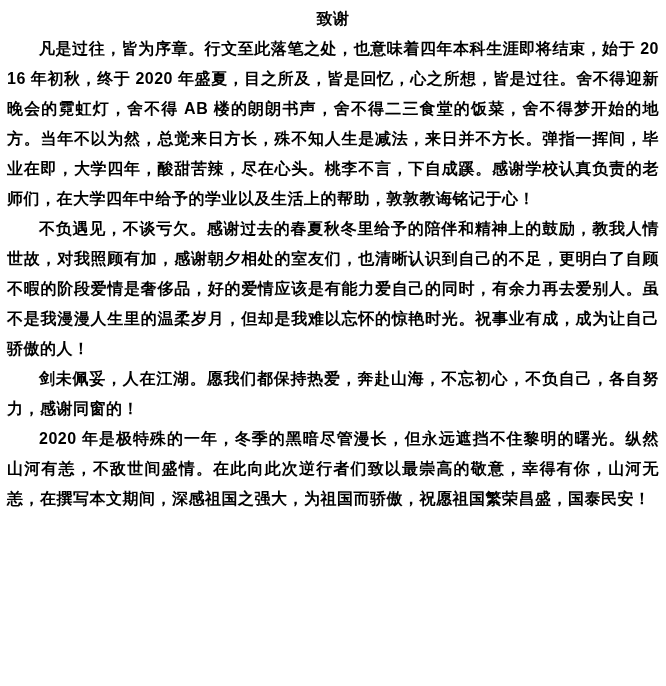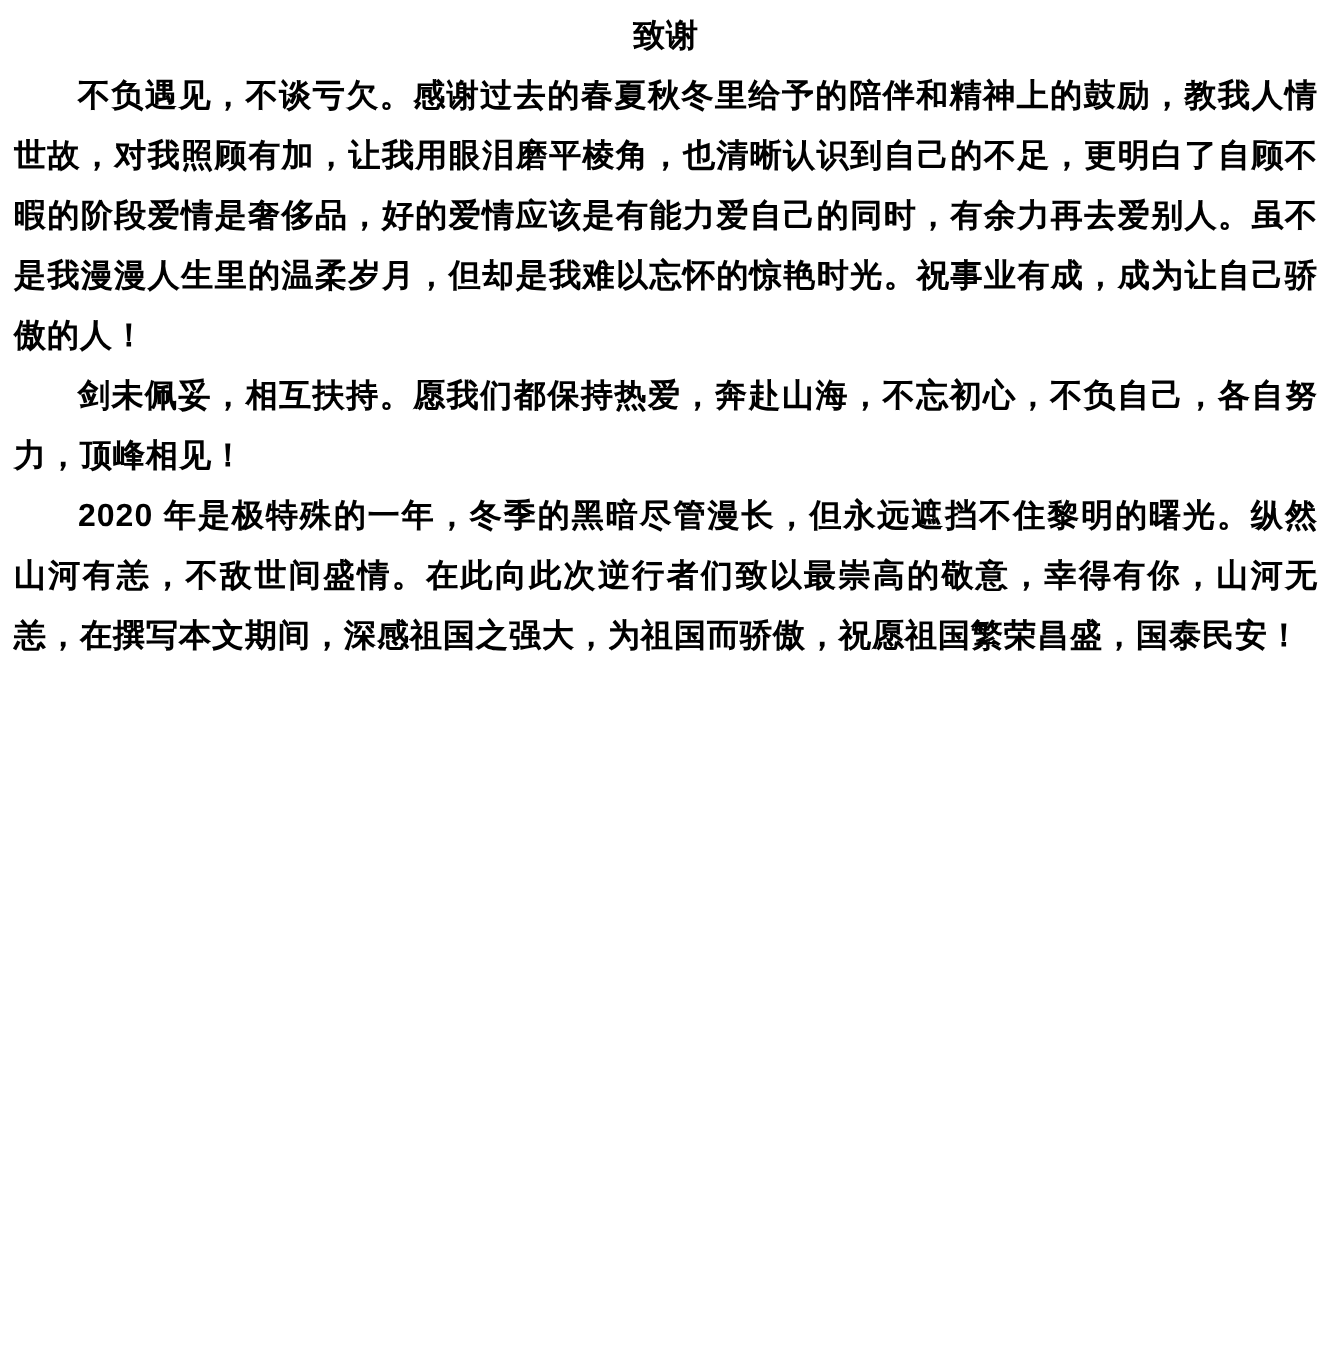--- a/index.html
+++ b/index.html
@@ -37,16 +37,17 @@
     text-align: justify;
     text-indent: 2em;
     word-break: break-all;
   }
 </style>
 </head>
 <body>
 
 <div class="page">
   <h1 class="doc-title">致谢</h1>
-  <p class="doc-paragraph">不负遇见，不谈亏欠。感谢过去的春夏秋冬里给予的陪伴和精神上的鼓励，教我人情世故，对我照顾有加，让我用眼泪磨平棱角，也清晰认识到自己的不足，更明白了自顾不暇的阶段爱情是奢侈品，好的爱情应该是有能力爱自己的同时，有余力再去爱别人。虽不是我漫漫人生里的温柔岁月，但却是我难以忘怀的惊艳时光。祝事业有成，成为让自己骄傲的人！</p>
-  <p class="doc-paragraph">剑未佩妥，相互扶持。愿我们都保持热爱，奔赴山海，不忘初心，不负自己，各自努力，顶峰相见！</p>
+  <p class="doc-paragraph">凡是过往，皆为序章。行文至此落笔之处，也意味着四年本科生涯即将结束，始于 2016 年初秋，终于 2020 年盛夏，目之所及，皆是回忆，心之所想，皆是过往。舍不得迎新晚会的霓虹灯，舍不得 AB 楼的朗朗书声，舍不得二三食堂的饭菜，舍不得梦开始的地方。当年不以为然，总觉来日方长，殊不知人生是减法，来日并不方长。弹指一挥间，毕业在即，大学四年，酸甜苦辣，尽在心头。桃李不言，下自成蹊。感谢学校认真负责的老师们，在大学四年中给予的学业以及生活上的帮助，敦敦教诲铭记于心！</p>
+  <p class="doc-paragraph">不负遇见，不谈亏欠。感谢过去的春夏秋冬里给予的陪伴和精神上的鼓励，教我人情世故，对我照顾有加，感谢朝夕相处的室友们，也清晰认识到自己的不足，更明白了自顾不暇的阶段爱情是奢侈品，好的爱情应该是有能力爱自己的同时，有余力再去爱别人。虽不是我漫漫人生里的温柔岁月，但却是我难以忘怀的惊艳时光。祝事业有成，成为让自己骄傲的人！</p>
+  <p class="doc-paragraph">剑未佩妥，人在江湖。愿我们都保持热爱，奔赴山海，不忘初心，不负自己，各自努力，感谢同窗的！</p>
   <p class="doc-paragraph">2020 年是极特殊的一年，冬季的黑暗尽管漫长，但永远遮挡不住黎明的曙光。纵然山河有恙，不敌世间盛情。在此向此次逆行者们致以最崇高的敬意，幸得有你，山河无恙，在撰写本文期间，深感祖国之强大，为祖国而骄傲，祝愿祖国繁荣昌盛，国泰民安！</p>
 </div>
 
 </body></html>

